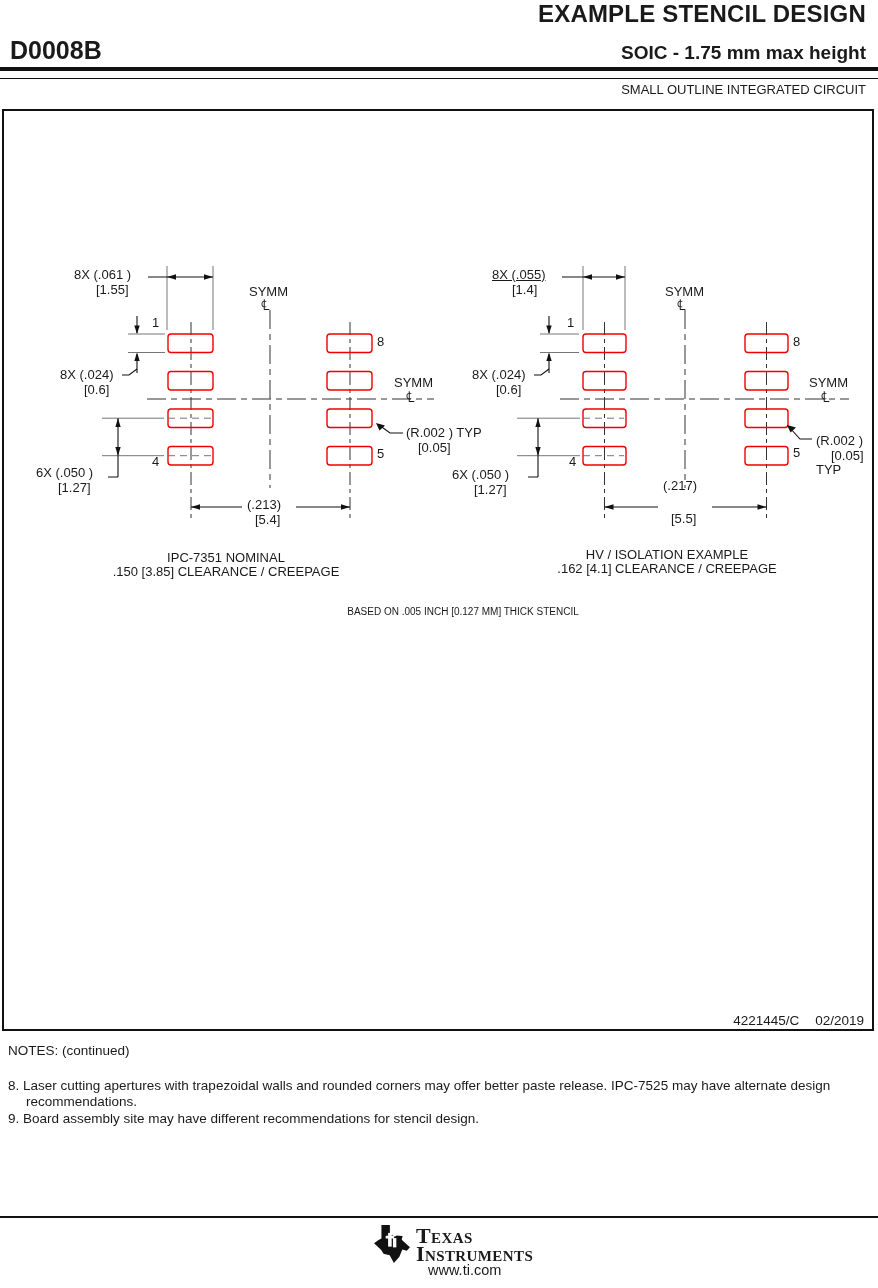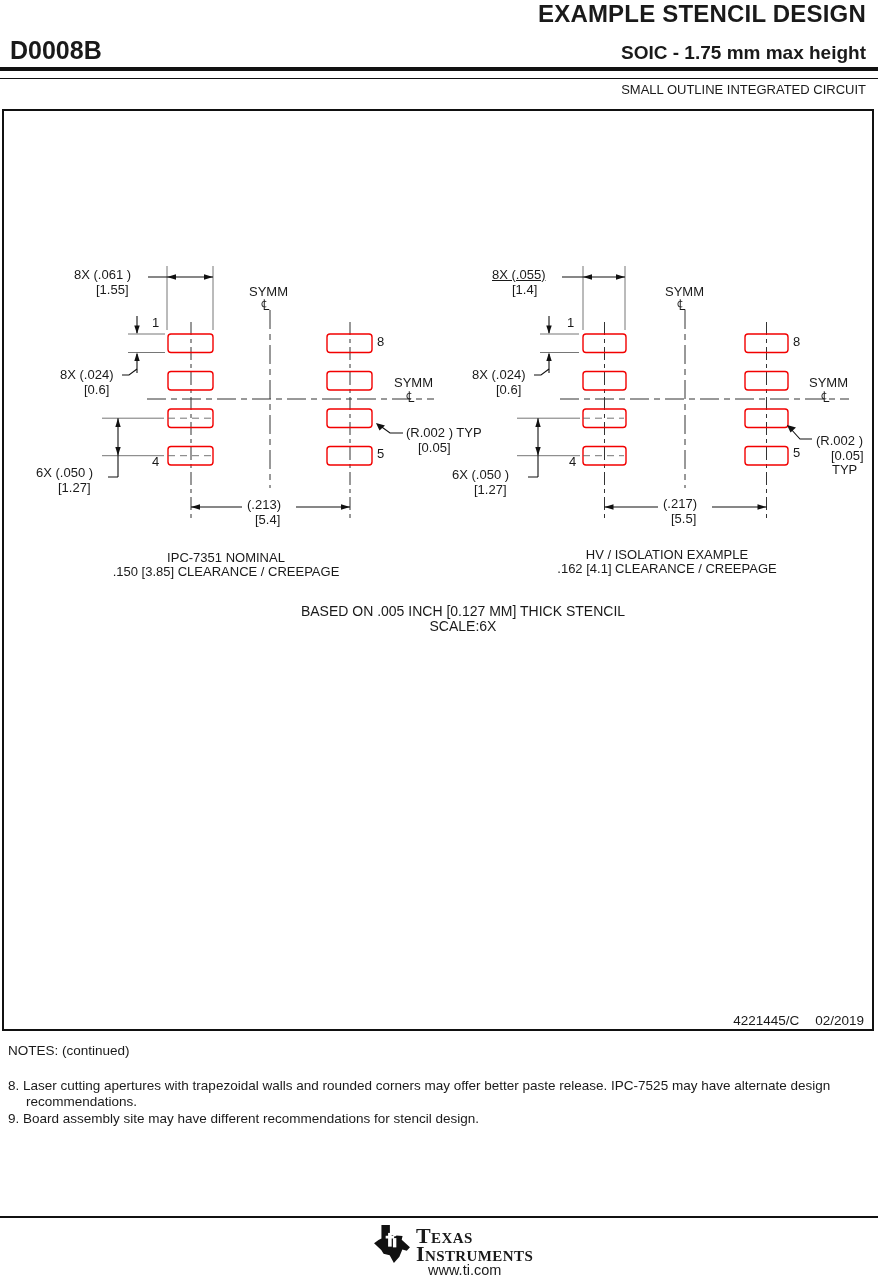--- a/index.html
+++ b/index.html
@@ -11,21 +11,21 @@
   .doc-title{position:absolute;top:0;right:12px;font-size:24px;font-weight:bold;letter-spacing:.2px;}
   .part-number{position:absolute;top:36px;left:10px;font-size:25px;font-weight:bold;}
   .pkg-heading{position:absolute;top:42px;right:12px;font-size:19px;font-weight:bold;}
   .rule-thick{position:absolute;top:67px;left:0;width:878px;height:3.5px;background:#111;}
   .rule-thin{position:absolute;top:78px;left:0;width:878px;height:1.3px;background:#111;}
   .pkg-subheading{position:absolute;top:82px;right:12px;font-size:13px;}
   .frame{position:absolute;left:2px;top:109px;width:872px;height:922px;border:2px solid #111;box-sizing:border-box;}
   .caption{position:absolute;text-align:center;font-size:13px;line-height:15px;}
   .solder-block{position:absolute;left:263px;top:604px;width:400px;text-align:center;}
   .solder-title{font-size:16px;line-height:19px;}
-  .solder-sub{font-size:14px;line-height:15px;}
+  .solder-sub{font-size:10px;line-height:15px;}
   .dwgnum{position:absolute;right:14px;top:1013px;font-size:13.5px;display:flex;gap:16px;}
   .notes{position:absolute;left:8px;top:1043px;width:852px;font-size:13.5px;line-height:16.5px;}
   .notes-heading{margin-bottom:18px;}
   .note-item{padding-left:18px;text-indent:-18px;width:838px;}
   .footer-rule{position:absolute;top:1216px;left:0;width:878px;height:2.3px;background:#111;}
   .ti-logo{position:absolute;left:373px;top:1225px;}
   .brand{position:absolute;left:416px;top:1227px;font-family:"Liberation Serif",serif;
          font-weight:bold;font-variant:small-caps;font-size:22px;line-height:18px;letter-spacing:.4px;}
   .ti-url{position:absolute;left:428px;top:1262px;font-size:14.5px;text-align:center;}
   svg{display:block;}
@@ -185,34 +185,33 @@
   <span class="lbl" style="left:512px;top:283px;">[1.4]</span>
   <span class="lbl" style="left:665px;top:285px;">SYMM</span>
   <span class="cl-sym" style="left:677px;top:297px;">℄</span>
   <span class="lbl" style="left:567px;top:316px;">1</span>
   <span class="lbl" style="left:472px;top:368px;">8X (.024)</span>
   <span class="lbl" style="left:496px;top:383px;">[0.6]</span>
   <span class="lbl" style="left:809px;top:376px;">SYMM</span>
   <span class="cl-sym" style="left:821px;top:389px;">℄</span>
   <span class="lbl" style="left:816px;top:434px;">(R.002 )</span>
   <span class="lbl" style="left:831px;top:449px;">[0.05]</span>
-  <span class="lbl" style="left:816px;top:463px;margin-left:16px;">TYP</span>
+  <span class="lbl" style="left:816px;top:463px;">TYP</span>
   <span class="lbl" style="left:452px;top:468px;">6X (.050 )</span>
   <span class="lbl" style="left:474px;top:483px;">[1.27]</span>
   <span class="lbl" style="left:569px;top:455px;">4</span>
-  <span class="lbl" style="left:663px;top:497px;">(.217)</span>
+  <span class="lbl" style="left:663px;top:479px;">(.217)</span>
   <span class="lbl" style="left:671px;top:512px;">[5.5]</span>
   <span class="lbl" style="left:793px;top:335px;">8</span>
   <span class="lbl" style="left:793px;top:446px;">5</span>
   <div class="caption" style="left:557px;top:547px;width:220px;">HV / ISOLATION EXAMPLE</div>
   <div class="caption" style="left:532px;top:561px;width:270px;">.162 [4.1] CLEARANCE / CREEPAGE</div>
 
   <div class="solder-block">
     <div class="solder-sub">BASED ON .005 INCH [0.127 MM] THICK STENCIL</div>
-    <div class="solder-sub">SCALE:6X</div>
   </div>
 
   <div class="dwgnum">
     <span>4221445/C</span>
     <span>02/2019</span>
   </div>
 
   <div class="notes">
     <div class="notes-heading">NOTES: (continued)</div>
     <div class="note-item"><span>8.</span> <span>Laser cutting apertures with trapezoidal walls and rounded corners may offer better paste release. IPC-7525 may have alternate design recommendations.</span></div>

